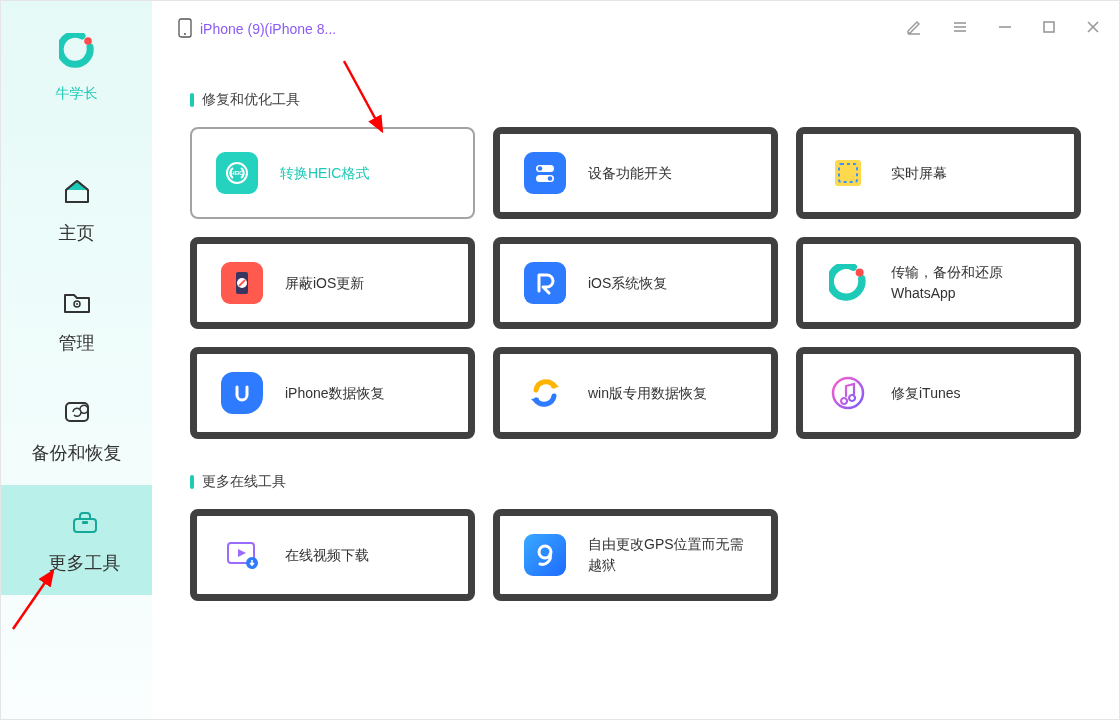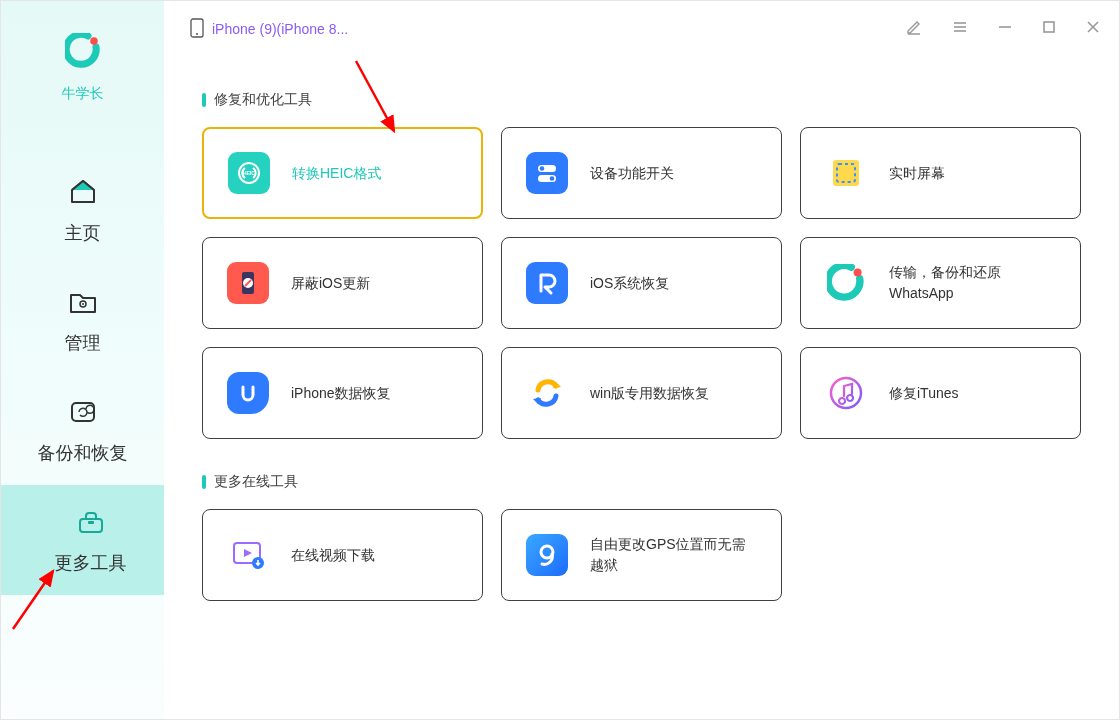--- a/index.html
+++ b/index.html
@@ -1,41 +1,41 @@
 <!DOCTYPE html>
 <html><head>
   <meta charset="utf-8">
   <style>
     * { margin: 0; padding: 0; box-sizing: border-box; }
     body { font-family: -apple-system, "Microsoft YaHei", "PingFang SC", sans-serif; background: #fff; width: 1120px; height: 720px; overflow: hidden; }
     .app { display: flex; width: 100%; height: 100%; border: 1px solid #e5e5e5; }
 
     
-    .sidebar { width: 163px; background: linear-gradient(to bottom, #e5f9f6 0%, #ecfcfa 35%, #fafefe 100%); display: flex; flex-direction: column; align-items: center; padding-top: 32px; position: relative; }
+    .sidebar { width: 151px; background: linear-gradient(to bottom, #e5f9f6 0%, #ecfcfa 35%, #fafefe 100%); display: flex; flex-direction: column; align-items: center; padding-top: 32px; position: relative; }
     .brand { display: flex; flex-direction: column; align-items: center; gap: 12px; margin-bottom: 52px; }
     .brand-name { color: #1dc9b7; font-size: 14px; font-weight: 500; }
     .nav { display: flex; flex-direction: column; width: 100%; }
     .nav-item { display: flex; flex-direction: column; align-items: center; gap: 10px; padding: 22px 0 20px; cursor: pointer; }
     .nav-item.active { background: #b9f1ea; padding-left: 16px; }
     .nav-label { font-size: 18px; color: #333; }
 
     
     .main { flex: 1; display: flex; flex-direction: column; }
     .header { height: 56px; display: flex; align-items: center; justify-content: space-between; padding: 0 18px 0 26px; }
     .device { display: flex; align-items: center; gap: 8px; color: #8b5cf6; font-size: 14px; }
     .win { display: flex; align-items: center; gap: 28px; }
     .win-icon { color: #999; cursor: pointer; }
 
     
     .content { padding: 10px 38px 24px 38px; flex: 1; }
     .section-title { display: flex; align-items: center; gap: 8px; color: #404040; font-size: 14px; margin: 24px 0 18px; }
     .section-bar { width: 4px; height: 14px; background: #1dc9b7; border-radius: 2px; display: inline-block; }
     .grid { display: grid; grid-template-columns: repeat(3, 1fr); gap: 18px; }
-    .card { border: 1px solid #404040; border-radius: 8px; height: 92px; display: flex; align-items: center; padding: 0 24px; gap: 22px; cursor: pointer; background: #fff; }
-    .card.selected { border: 2px solid #eab308; }
+    .card { border: 7px solid #404040; border-radius: 8px; height: 92px; display: flex; align-items: center; padding: 0 24px; gap: 22px; cursor: pointer; background: #fff; }
+    .card.selected { border: 2px solid #a3a3a3; }
     .card .icon-box { width: 42px; height: 42px; border-radius: 9px; display: flex; align-items: center; justify-content: center; flex-shrink: 0; }
     .card .label { font-size: 14px; color: #333; line-height: 1.5; }
     .card.selected .label { color: #1dc9b7; font-weight: 500; }
 
     
     .arrow { position: absolute; pointer-events: none; }
   </style>
 </head>
 <body>
 

